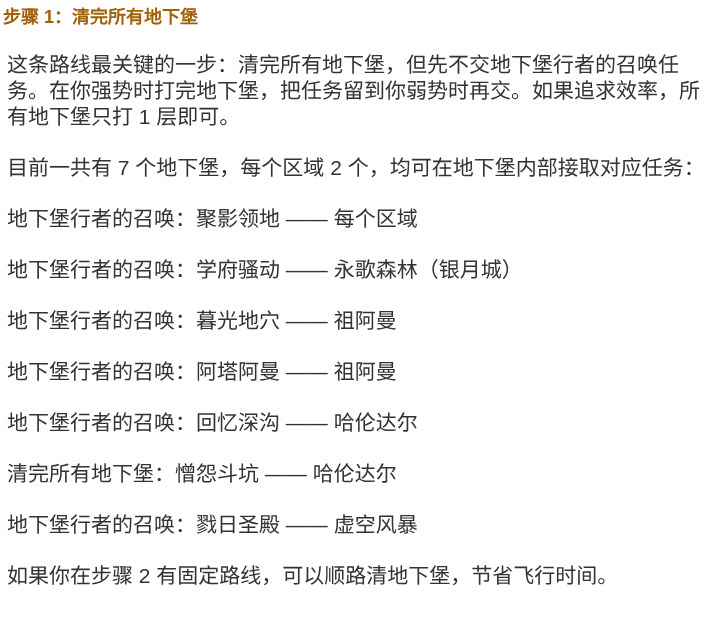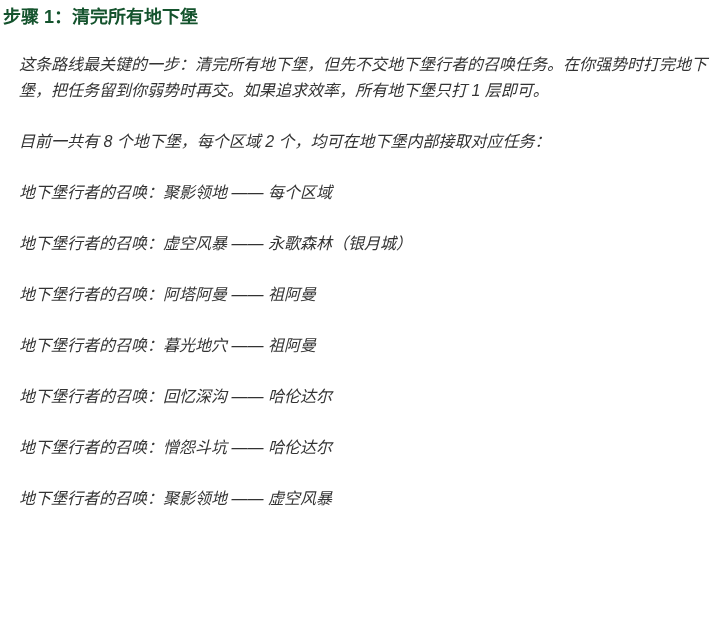--- a/index.html
+++ b/index.html
@@ -16,50 +16,50 @@
     overflow: hidden;
     background: #ffffff;
     color: #333333;
     font-family: "Liberation Sans", "DejaVu Sans", sans-serif;
   }
   h2.step-heading {
     margin: 0 0 24px 0;
     font-size: 18px;
     line-height: 21px;
     font-weight: bold;
-    color: #14532d;
+    color: #a16207;
   }
   p.body-text {
-    margin: 0 0 25px 16px;
-    font-size: 16px;
+    margin: 0 0 25px 4px;
+    font-size: 21px;
     line-height: 26px;
     color: #333333;
-    font-style: italic;
   }
 </style>
 </head>
 <body>
 
 <div class="page">
 
   <h2 class="step-heading">步骤 1：清完所有地下堡</h2>
 
   <p class="body-text">这条路线最关键的一步：清完所有地下堡，但先不交地下堡行者的召唤任务。在你强势时打完地下堡，把任务留到你弱势时再交。如果追求效率，所有地下堡只打 1 层即可。</p>
 
-  <p class="body-text">目前一共有 8 个地下堡，每个区域 2 个，均可在地下堡内部接取对应任务：</p>
+  <p class="body-text">目前一共有 7 个地下堡，每个区域 2 个，均可在地下堡内部接取对应任务：</p>
 
   <p class="body-text">地下堡行者的召唤：聚影领地 —— 每个区域</p>
 
-  <p class="body-text">地下堡行者的召唤：虚空风暴 —— 永歌森林（银月城）</p>
+  <p class="body-text">地下堡行者的召唤：学府骚动 —— 永歌森林（银月城）</p>
+
+  <p class="body-text">地下堡行者的召唤：暮光地穴 —— 祖阿曼</p>
 
   <p class="body-text">地下堡行者的召唤：阿塔阿曼 —— 祖阿曼</p>
 
-  <p class="body-text">地下堡行者的召唤：暮光地穴 —— 祖阿曼</p>
-
   <p class="body-text">地下堡行者的召唤：回忆深沟 —— 哈伦达尔</p>
 
-  <p class="body-text">地下堡行者的召唤：憎怨斗坑 —— 哈伦达尔</p>
+  <p class="body-text">清完所有地下堡：憎怨斗坑 —— 哈伦达尔</p>
 
 
-  <p class="body-text">地下堡行者的召唤：聚影领地 —— 虚空风暴</p>
+  <p class="body-text">地下堡行者的召唤：戮日圣殿 —— 虚空风暴</p>
 
+  <p class="body-text">如果你在步骤 2 有固定路线，可以顺路清地下堡，节省飞行时间。</p>
 
 </div>
 
 </body></html>

